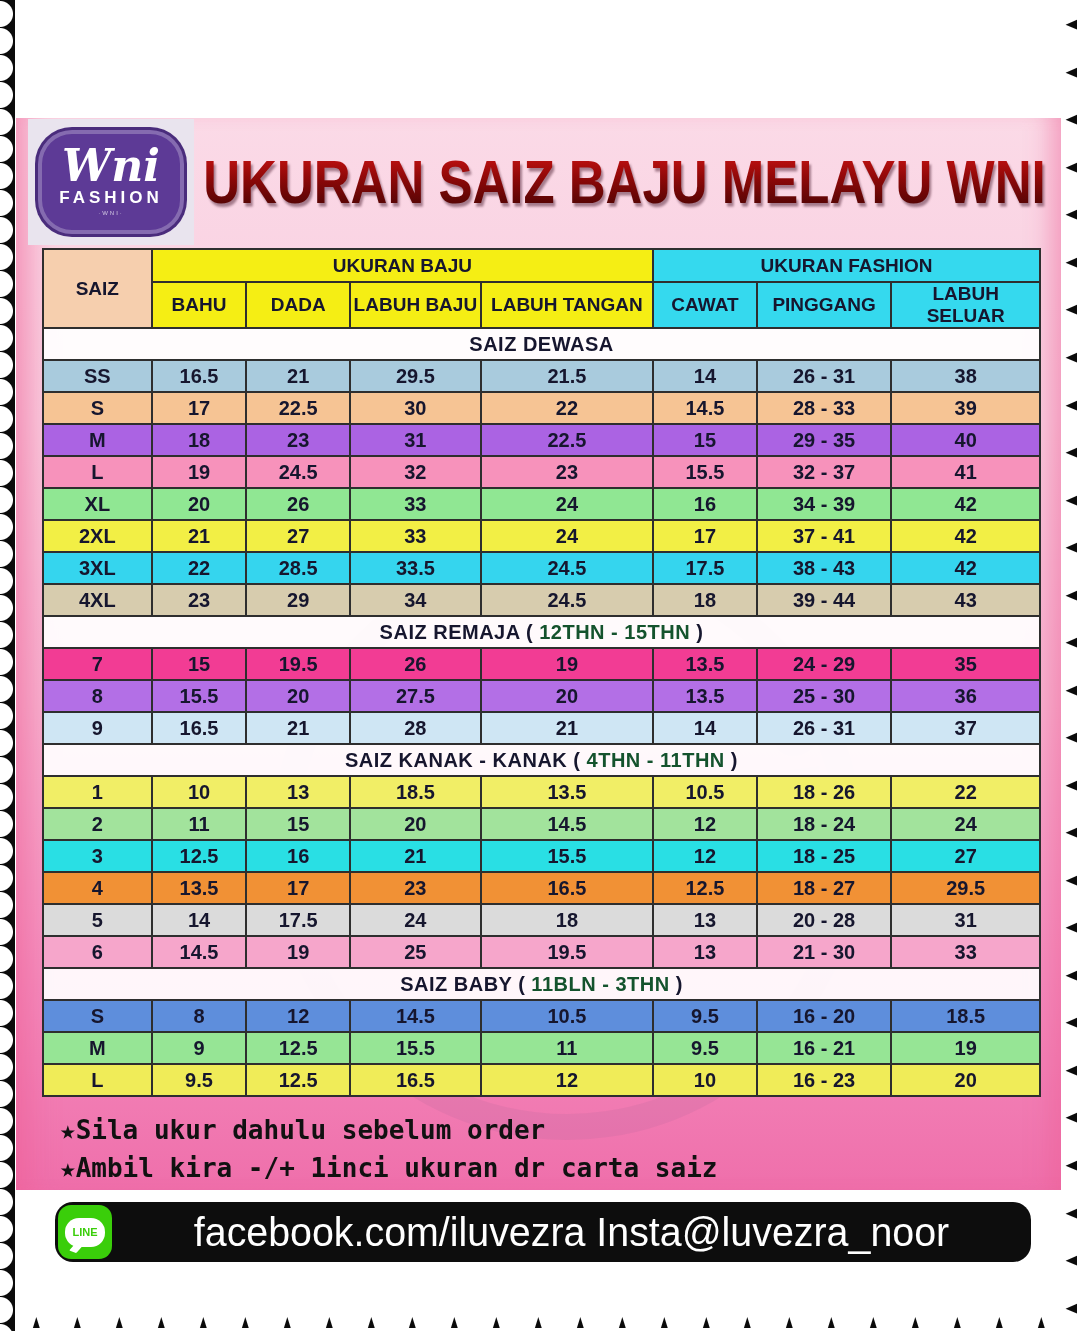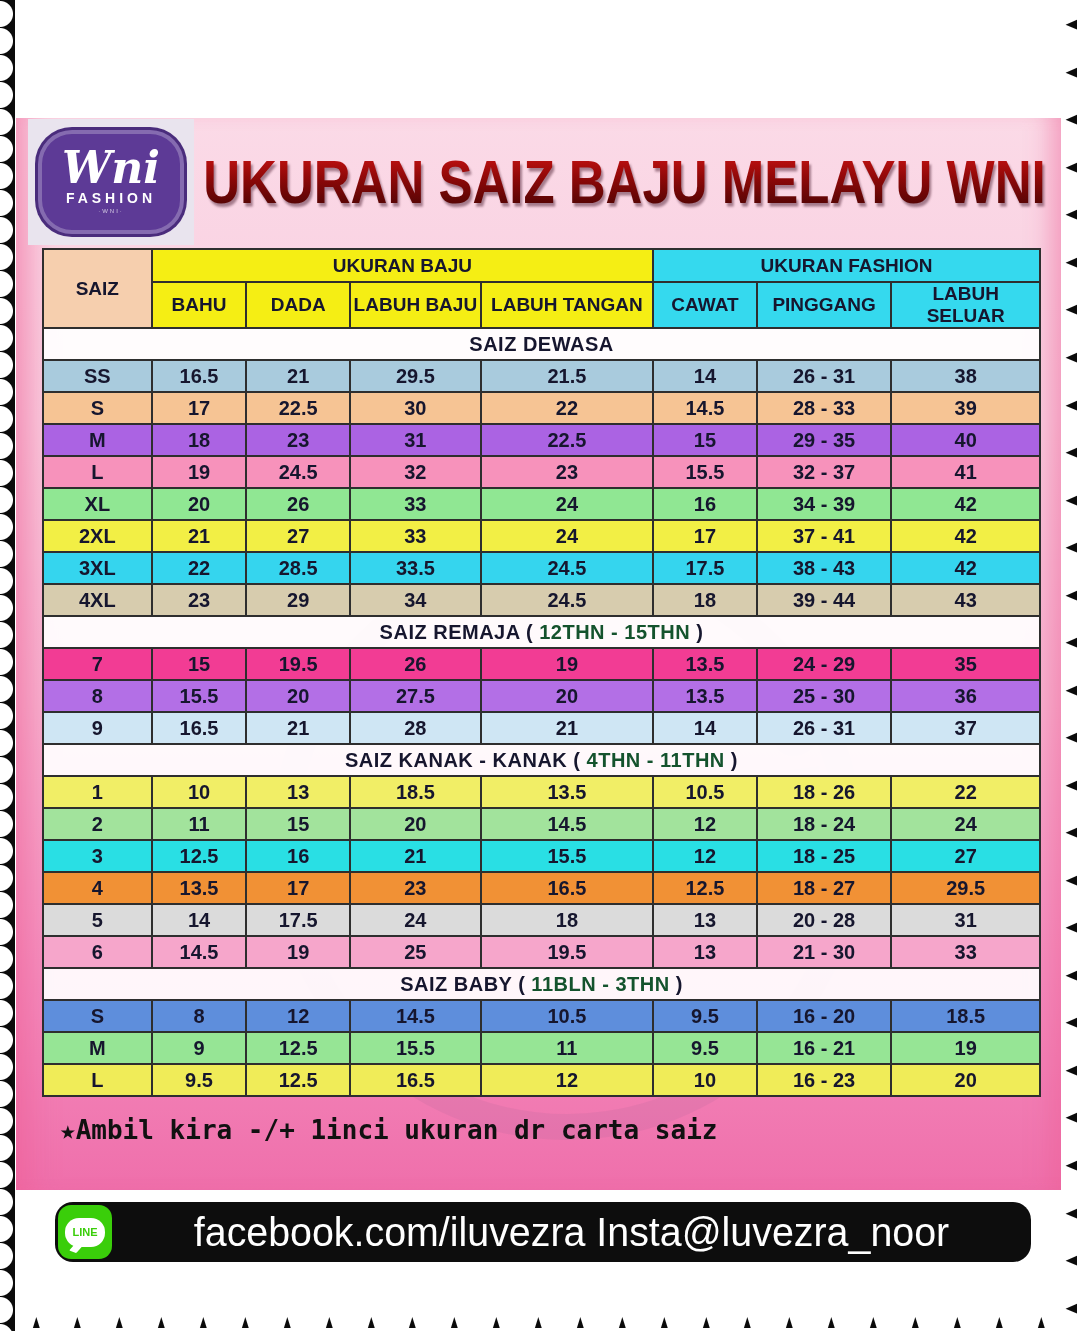--- a/index.html
+++ b/index.html
@@ -44,21 +44,21 @@
   .logo-box{
     width:166px;height:126px;background:#e9e4ee;margin-left:12px;flex:0 0 auto;
     display:flex;align-items:center;justify-content:center;
   }
   .logo-badge{
     width:146px;height:104px;background:#5d3a96;border-radius:34px;
     box-shadow:0 0 0 3px #4a2c7c, inset 0 0 0 4px rgba(255,255,255,.25);
     display:flex;flex-direction:column;align-items:center;justify-content:center;color:#fff;
   }
   .logo-script{font-family:"DejaVu Serif",serif;font-style:italic;font-weight:bold;font-size:44px;line-height:.9;margin-top:-2px;}
-  .logo-sub{font-size:14px;letter-spacing:4px;margin-top:3px;font-weight:bold;}
+  .logo-sub{font-size:17px;letter-spacing:4px;margin-top:3px;font-weight:bold;}
   .logo-tiny{font-size:6px;letter-spacing:2px;opacity:.7;margin-top:2px;}
   .main-title{
     flex:1;text-align:center;font-weight:900;font-size:51px;letter-spacing:0px;
     transform:scaleY(1.18);white-space:nowrap;
     background:linear-gradient(180deg,#d41414 0%,#8c0808 45%,#3c0303 100%);
     -webkit-background-clip:text;background-clip:text;color:transparent;
     filter:drop-shadow(2px 3px 1px rgba(60,10,30,.45));
     padding-right:6px;
   }
   
@@ -432,20 +432,21 @@
           <td>16.5</td>
           <td>12</td>
           <td>10</td>
           <td>16 - 23</td>
           <td>20</td>
         </tr>
       </tbody>
   </table>
 
   <div class="notes">
+      <div class="note-line">★Sila ukur dahulu sebelum order</div>
       <div class="note-line">★Ambil kira -/+ 1inci ukuran dr carta saiz</div>
     </div>
 </div>
 
 <div class="footer-bar">
   <div class="line-icon">
     <div class="line-bubble">
       <span class="line-bubble-label">LINE</span>
     </div>
   </div>

